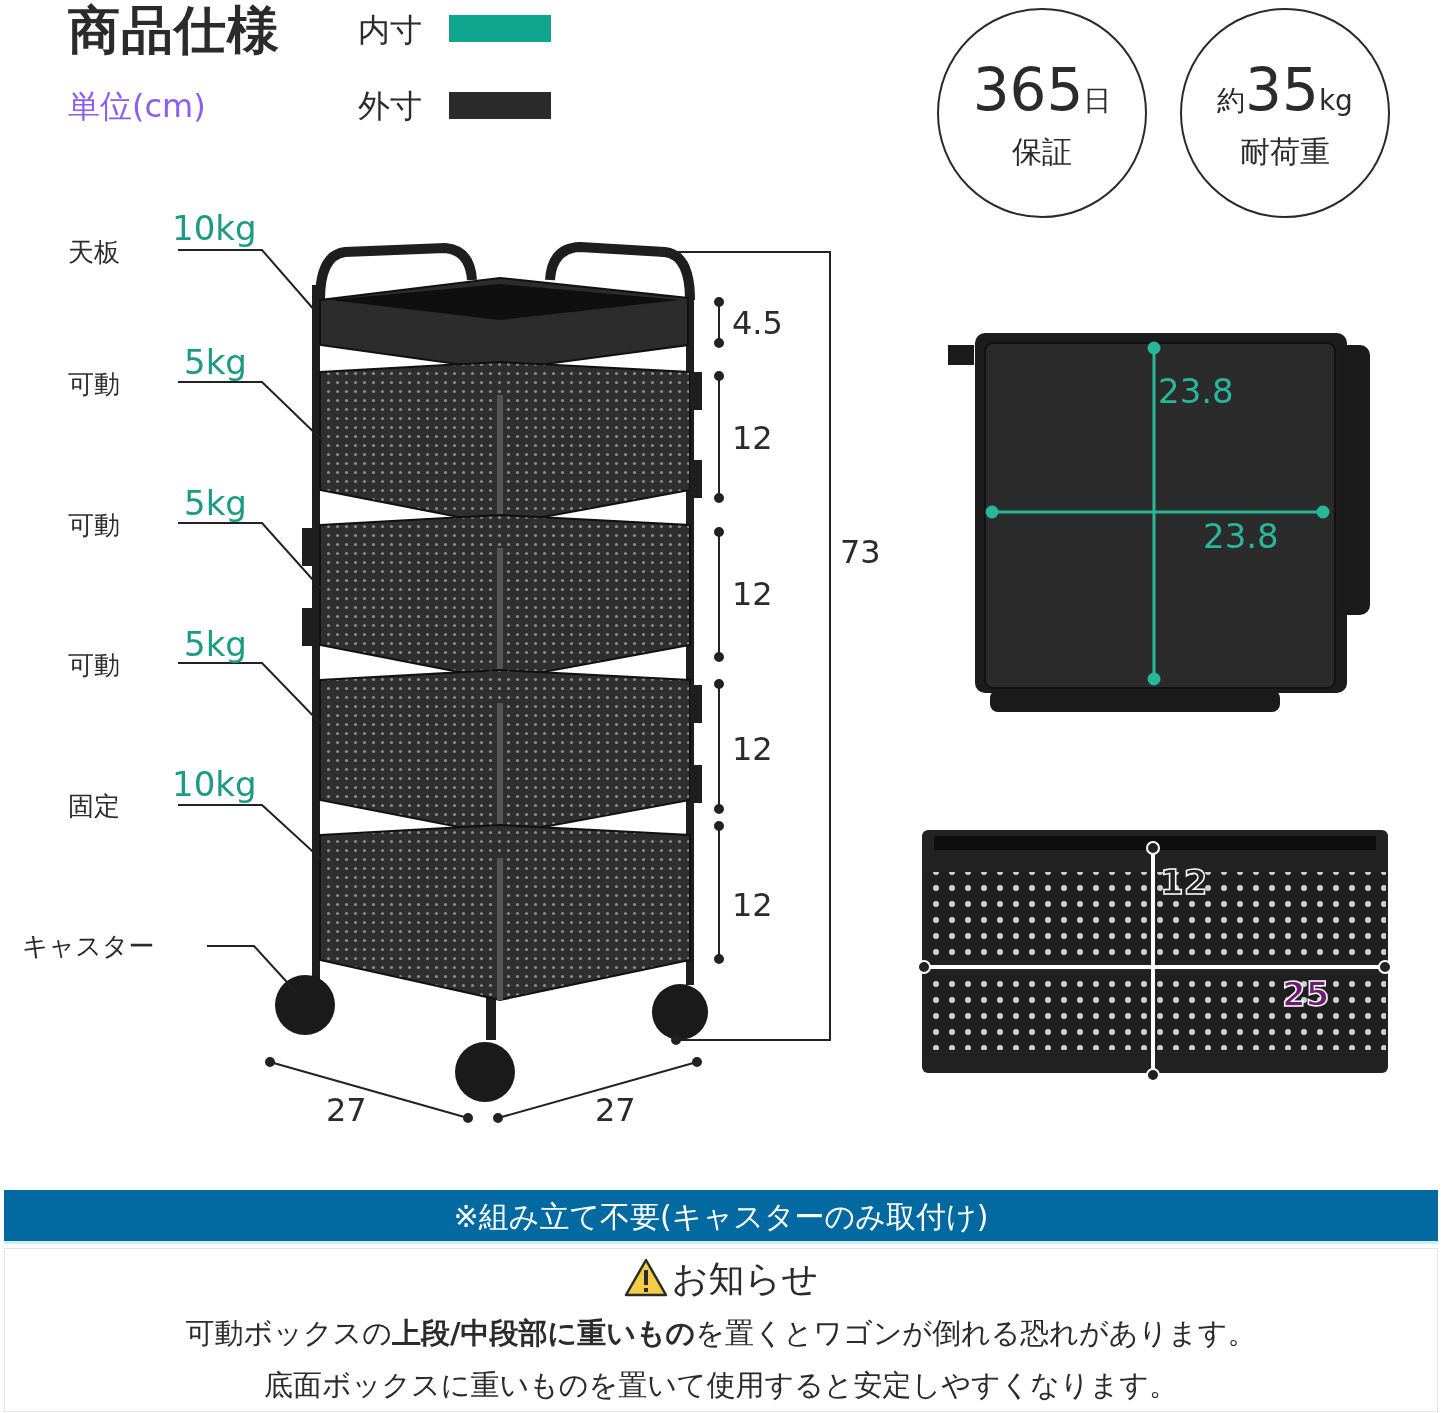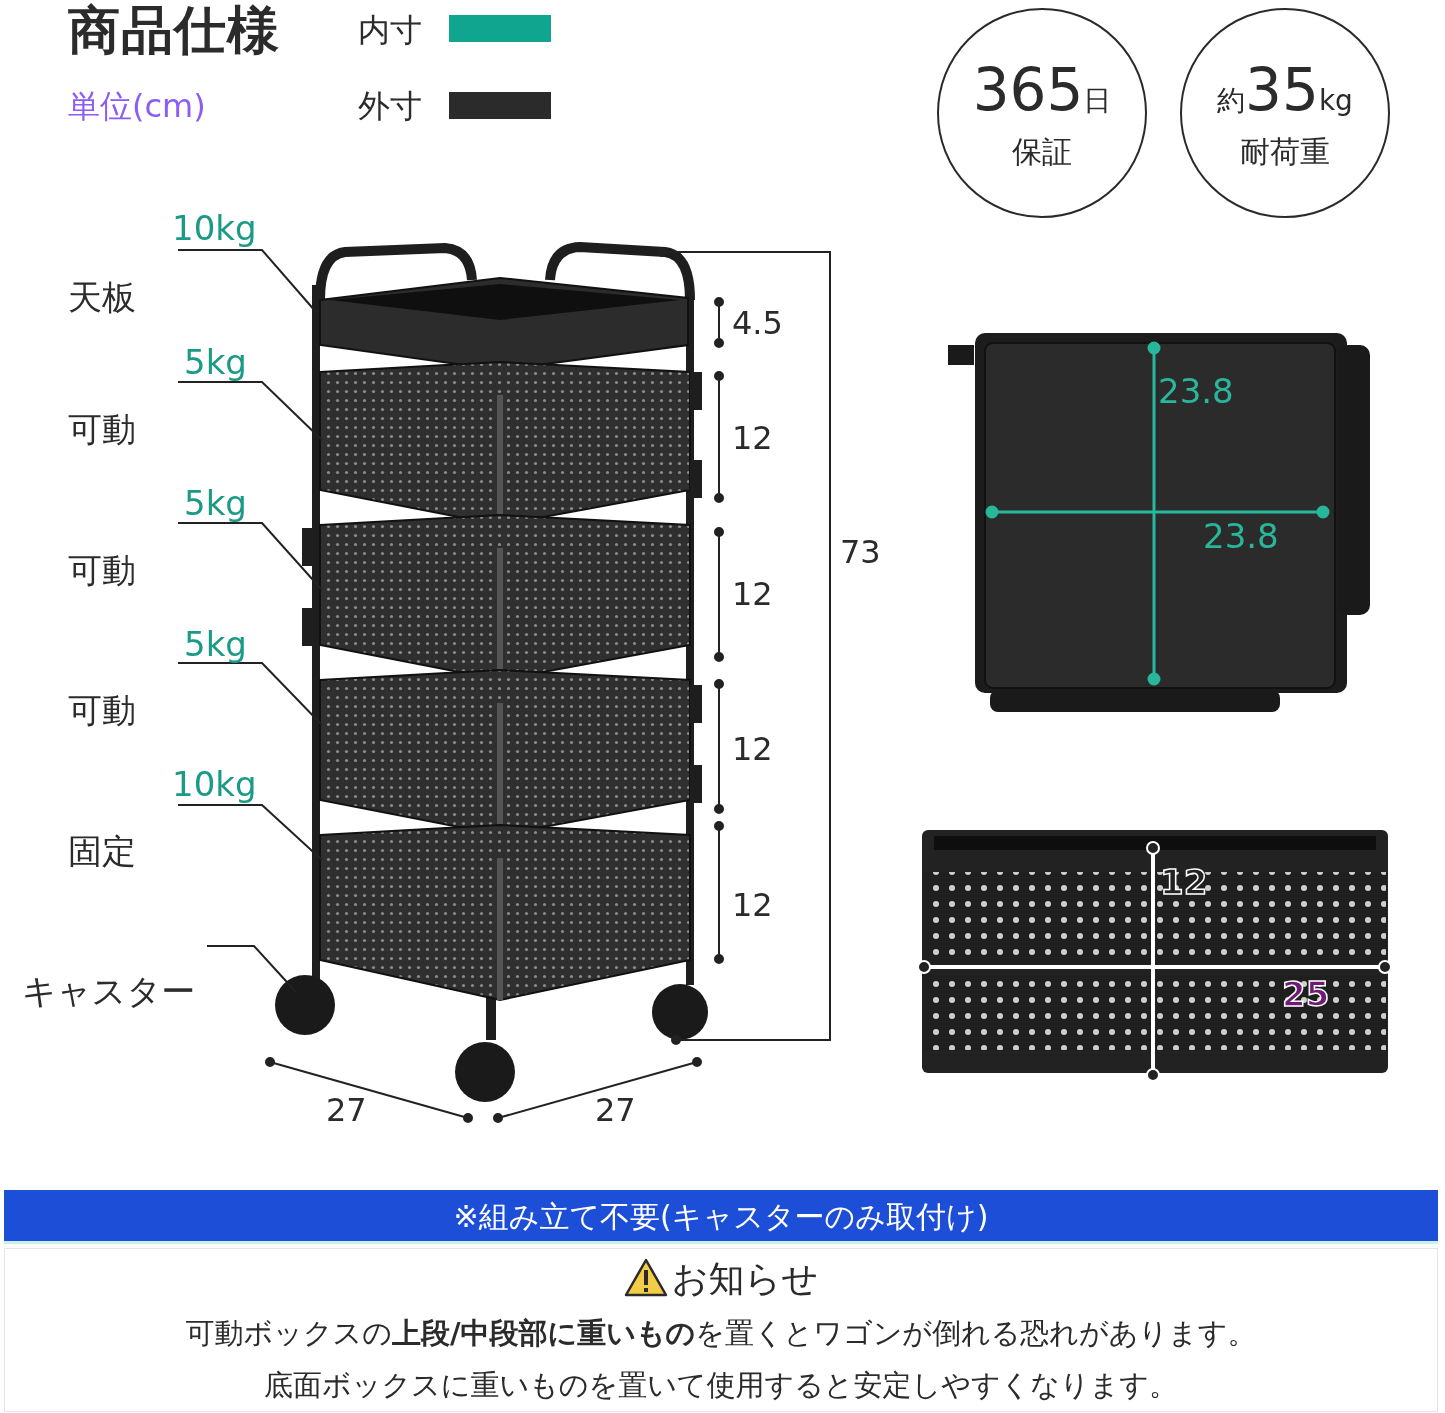--- a/index.html
+++ b/index.html
@@ -14,29 +14,29 @@
   .legend-swatch { width: 102px; height: 27px; }
 
   
   .badge { width: 210px; height: 210px; border: 2px solid #2a2a2a; border-radius: 50%; background: #fff; text-align: center; }
   .badge .big { position: absolute; left: 0; right: 0; top: 50px; font-size: 58px; line-height: 60px; color: #2b2b2b; }
   .badge .big small { font-size: 28px; }
   .badge .big .pre { font-size: 28px; }
   .badge .sub { position: absolute; left: 0; right: 0; top: 124px; font-size: 30px; line-height: 36px; color: #2b2b2b; }
 
   
-  .part-label { font-size: 34px; color: #2b2b2b; line-height: 40px; margin-top: 45px; }
+  .part-label { font-size: 26px; color: #2b2b2b; line-height: 40px; }
   .load-label { font-size: 34px; color: #1b9a85; line-height: 40px; }
 
   
   .dim { font-size: 32px; color: #2b2b2b; line-height: 36px; }
   .teal-dim { font-size: 34px; color: #28b79c; line-height: 36px; }
 
   
-  .banner { left: 4px; top: 1190px; width: 1434px; height: 54px; background: #1d4ed8; color: #fff; text-align: center; font-size: 30px; line-height: 54px; border-bottom: 3px solid #c9f0ea; }
+  .banner { left: 4px; top: 1190px; width: 1434px; height: 54px; background: #0369a1; color: #fff; text-align: center; font-size: 30px; line-height: 54px; border-bottom: 3px solid #c9f0ea; }
   .notice { left: 4px; top: 1248px; width: 1434px; height: 164px; background: #fff; border: 1px solid #e4e4e4; text-align: center; }
   .notice-title { position: absolute; left: 0; right: 0; top: 6px; font-size: 36px; line-height: 48px; color: #2b2b2b; }
   .notice-line { position: absolute; left: 0; right: 0; font-size: 29px; line-height: 40px; color: #2b2b2b; }
   .notice-line b { font-weight: bold; }
 </style>
 </head>
 <body>
 
 <div class="abs title">商品仕様</div>
 <div class="abs unit">単位(cm)</div>

